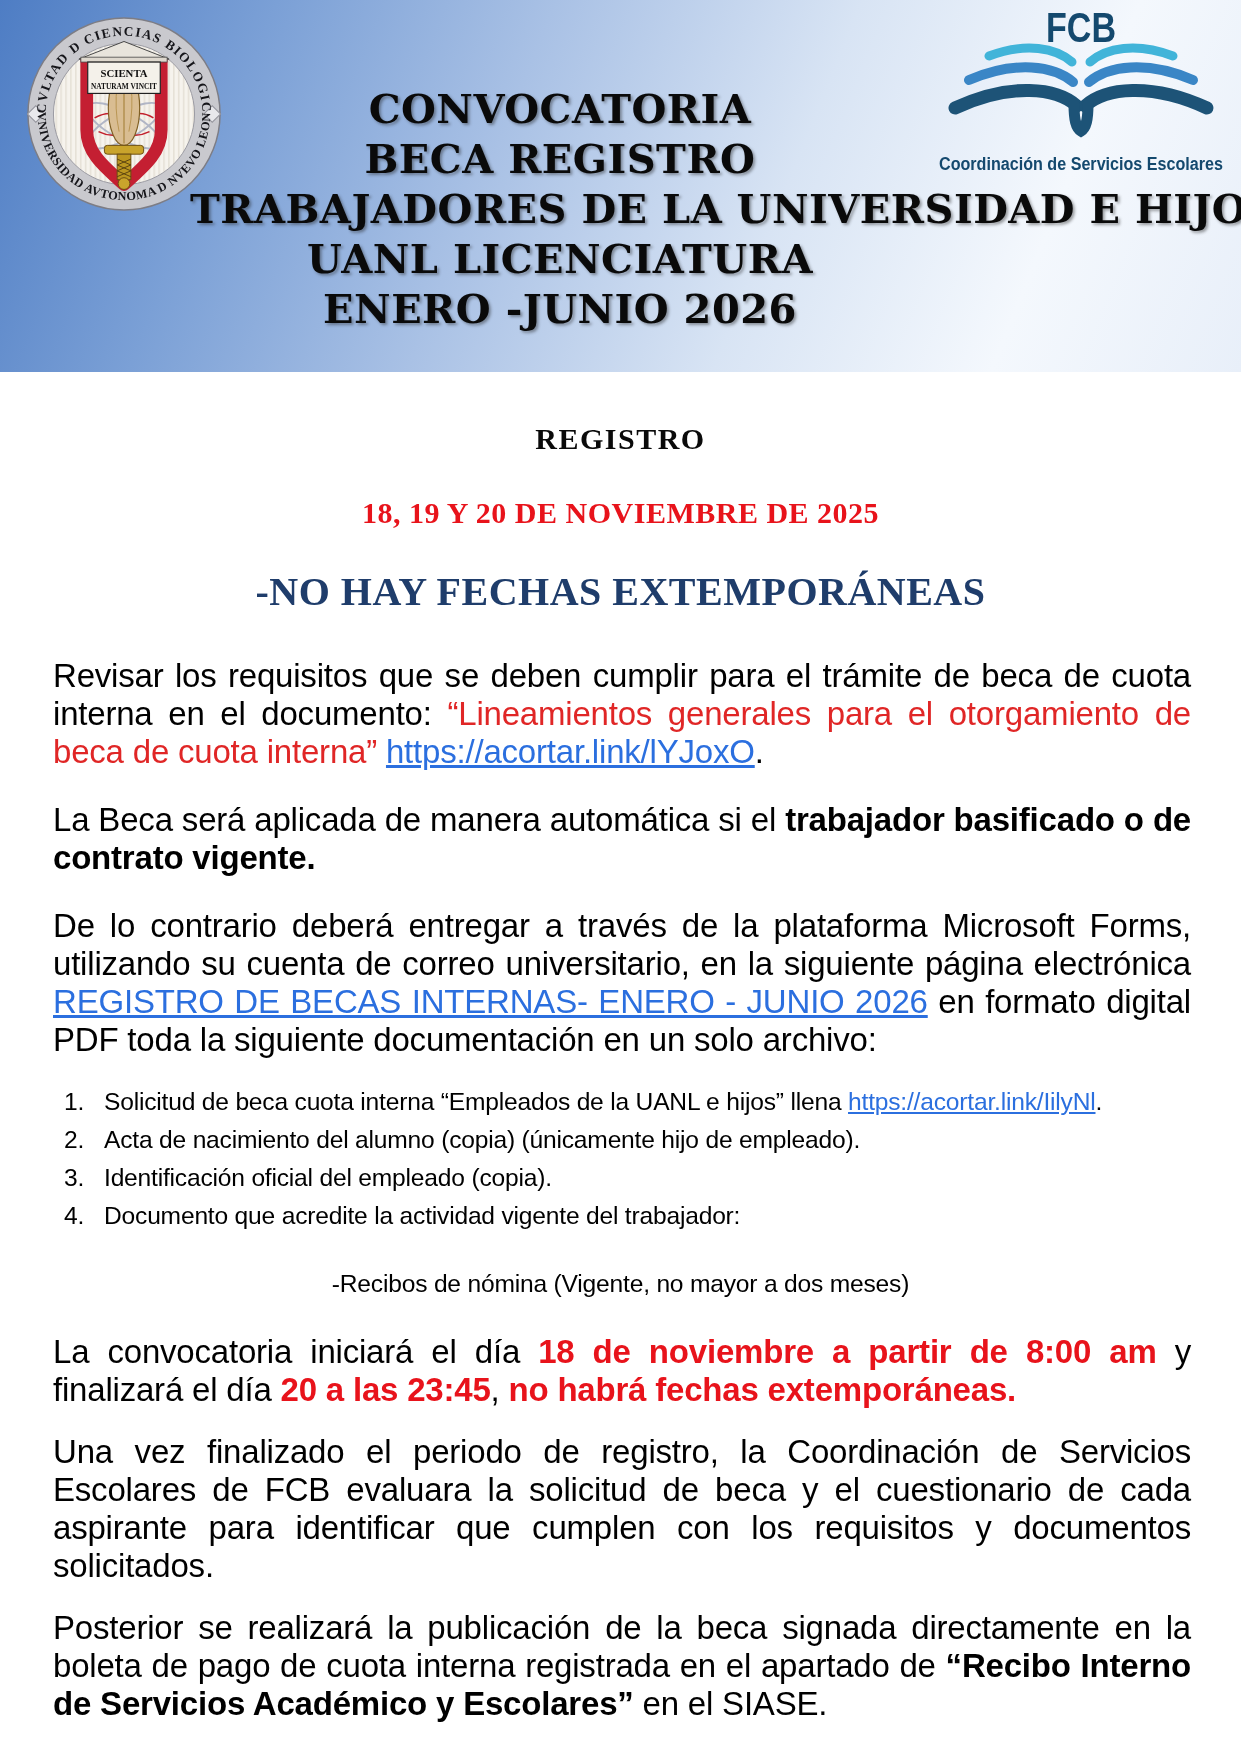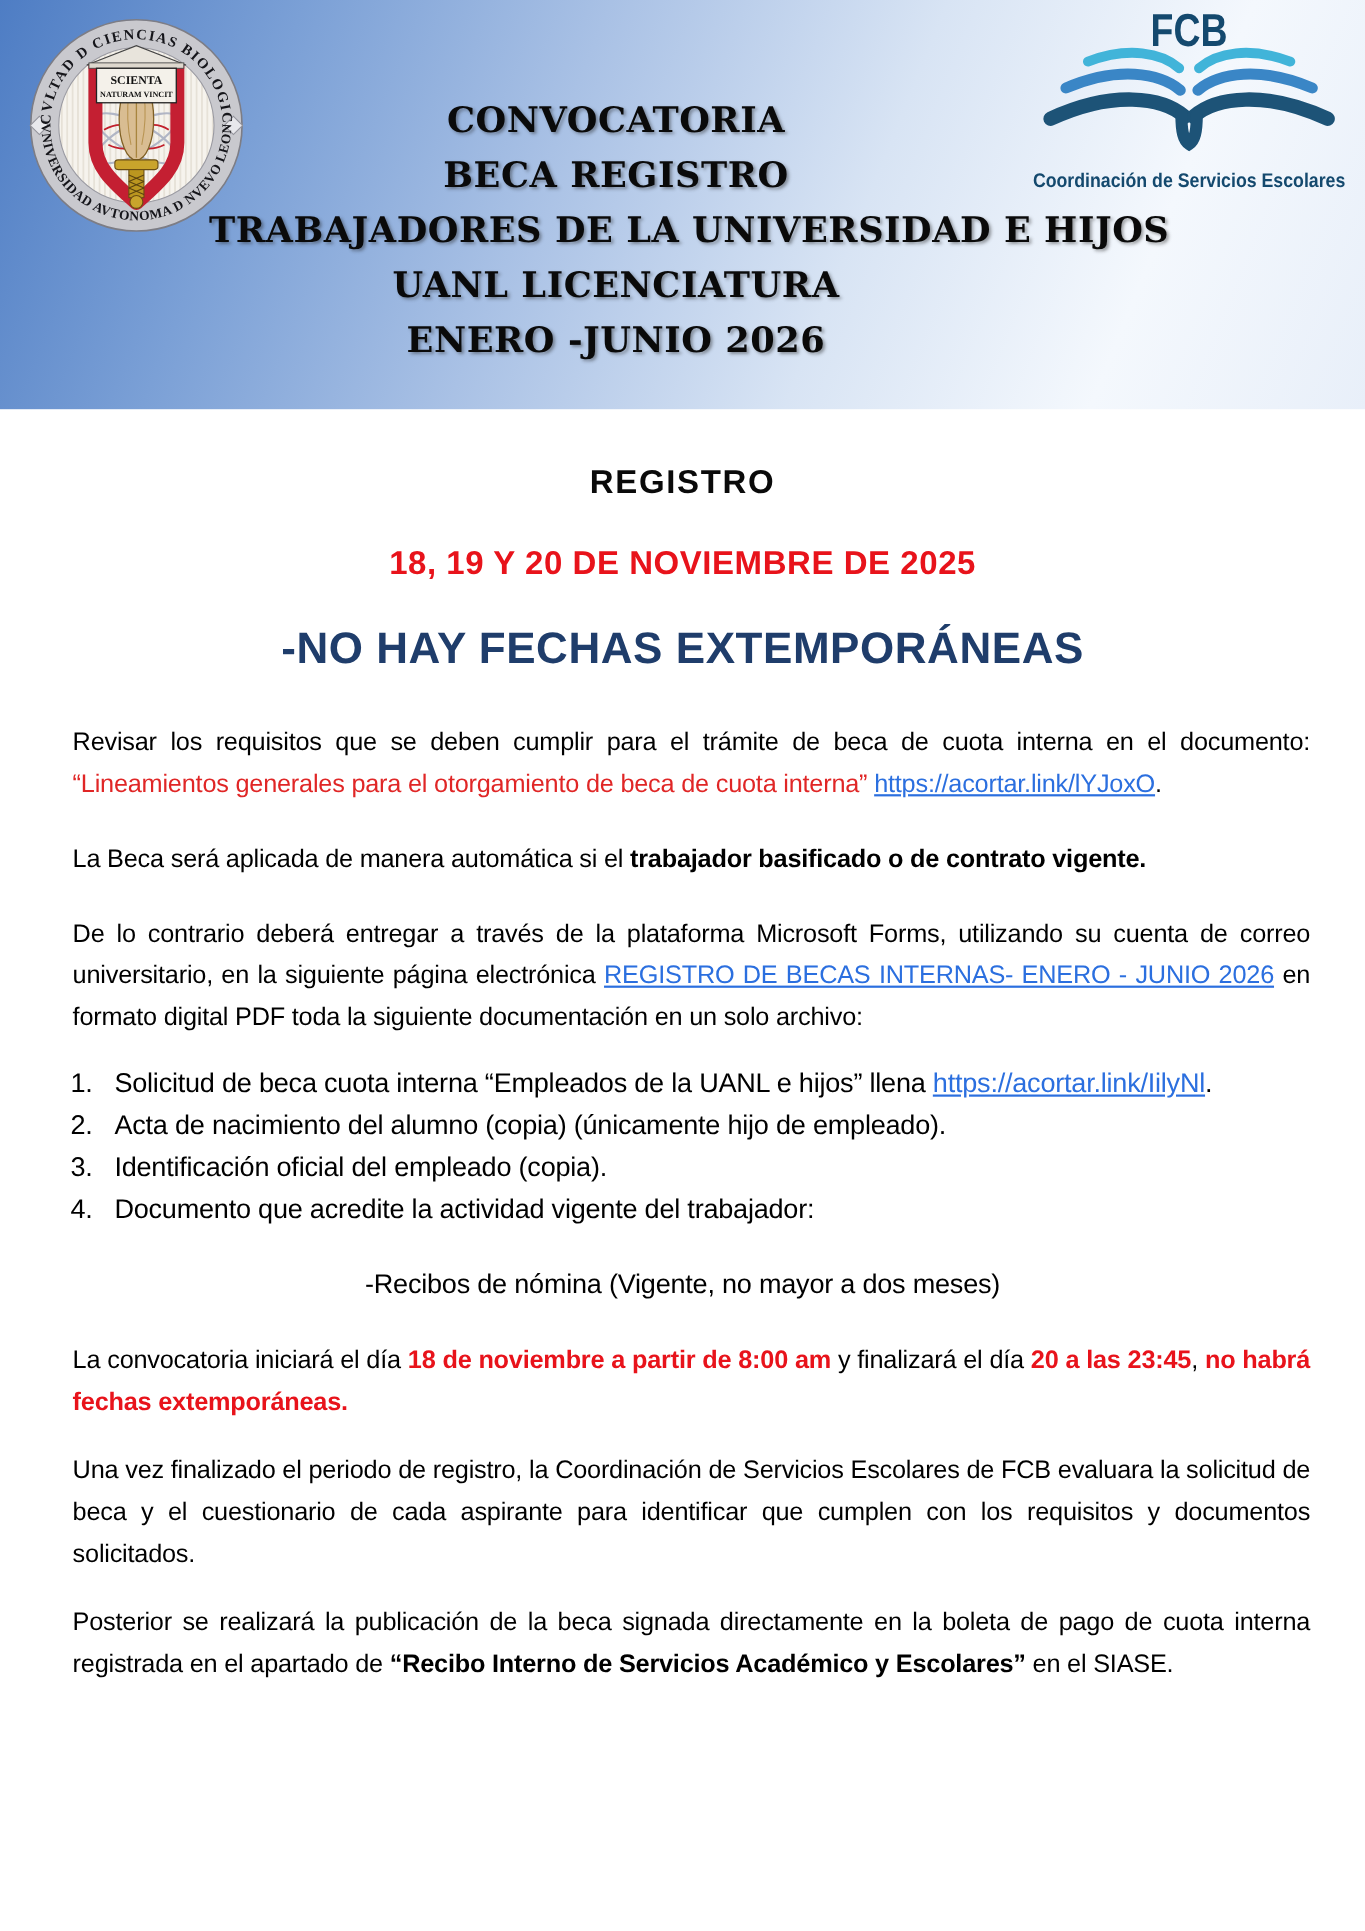--- a/index.html
+++ b/index.html
@@ -21,40 +21,40 @@
       #d8e4f4 62%, #f4f8fd 82%, #e8eff9 100%);
   }
   .seal { position:absolute; left:26px; top:6px; width:196px; height:216px; }
   .titleblock {
     position:absolute; left:190px; top:84px; width:740px;
     text-align:center;
     font-family:"DejaVu Serif","Liberation Serif",serif;
     font-weight:bold; color:#0a0a0a;
   }
   .title-line {
-    font-size:32px; line-height:50px; white-space:nowrap;
+    font-size:40px; line-height:50px; white-space:nowrap;
     letter-spacing:.5px;
     text-shadow:2px 2px 3px rgba(30,30,30,.42);
   }
   .fcb-logo { position:absolute; right:10px; top:4px; width:300px; height:180px; }
 
   
   .content { padding:0 50px; }
   .h-center {
     text-align:center;
-    font-family:Liberation Sans, sans-serif;
+    font-family:Liberation Serif, serif;
     font-weight:bold;
   }
   .h-registro { margin-top:50px; font-size:30px; letter-spacing:1.5px; color:#0a0a0a; }
   .h-dates    { margin-top:40px; font-size:30px; letter-spacing:.5px; color:#e8131b; }
   .h-noext    { margin-top:38px; font-size:40px; letter-spacing:.5px; color:#1f3d6b; }
 
   p.bodytext {
-    margin:30px 0 0 16px;
-    font-size:23px; line-height:38px;
+    margin:30px 0 0 3px;
+    font-size:33px; line-height:38px;
     text-align:justify; letter-spacing:-0.2px;
   }
   p.first { margin-top:42px; }
   .red  { color:#e02626; }
   .redbold { color:#e8131b; font-weight:bold; }
   .bold { font-weight:bold; }
   a.doclink { color:#2b6fdf; text-decoration:underline; cursor:pointer; }
 
   .list { margin-top:24px; }
   .li { display:flex; font-size:24.6px; line-height:38px; letter-spacing:-0.2px; }

